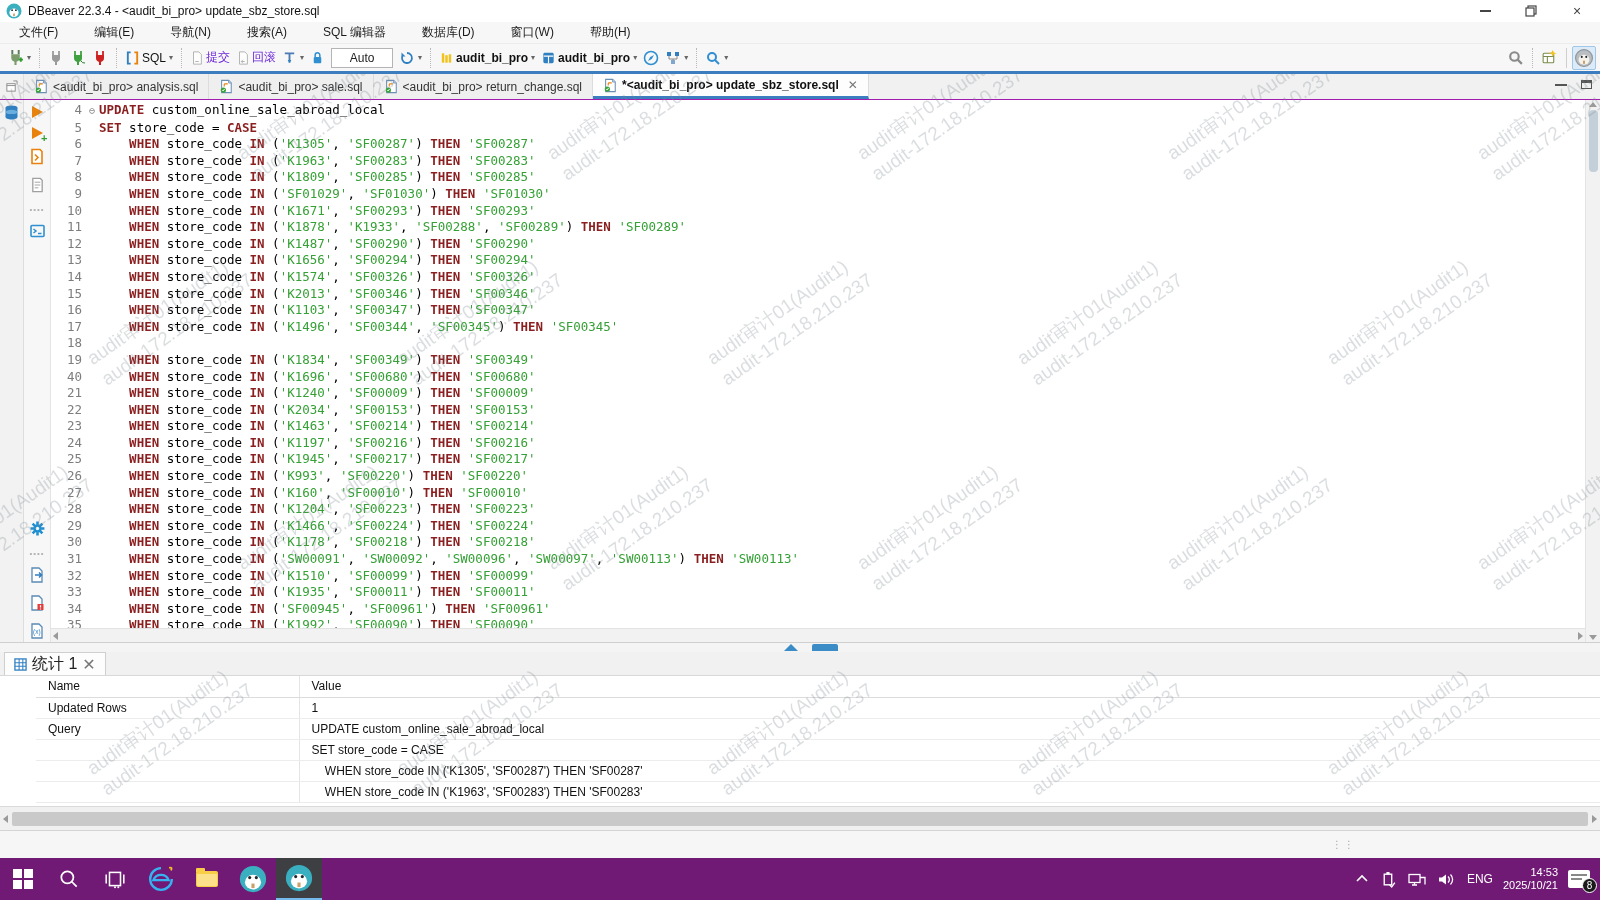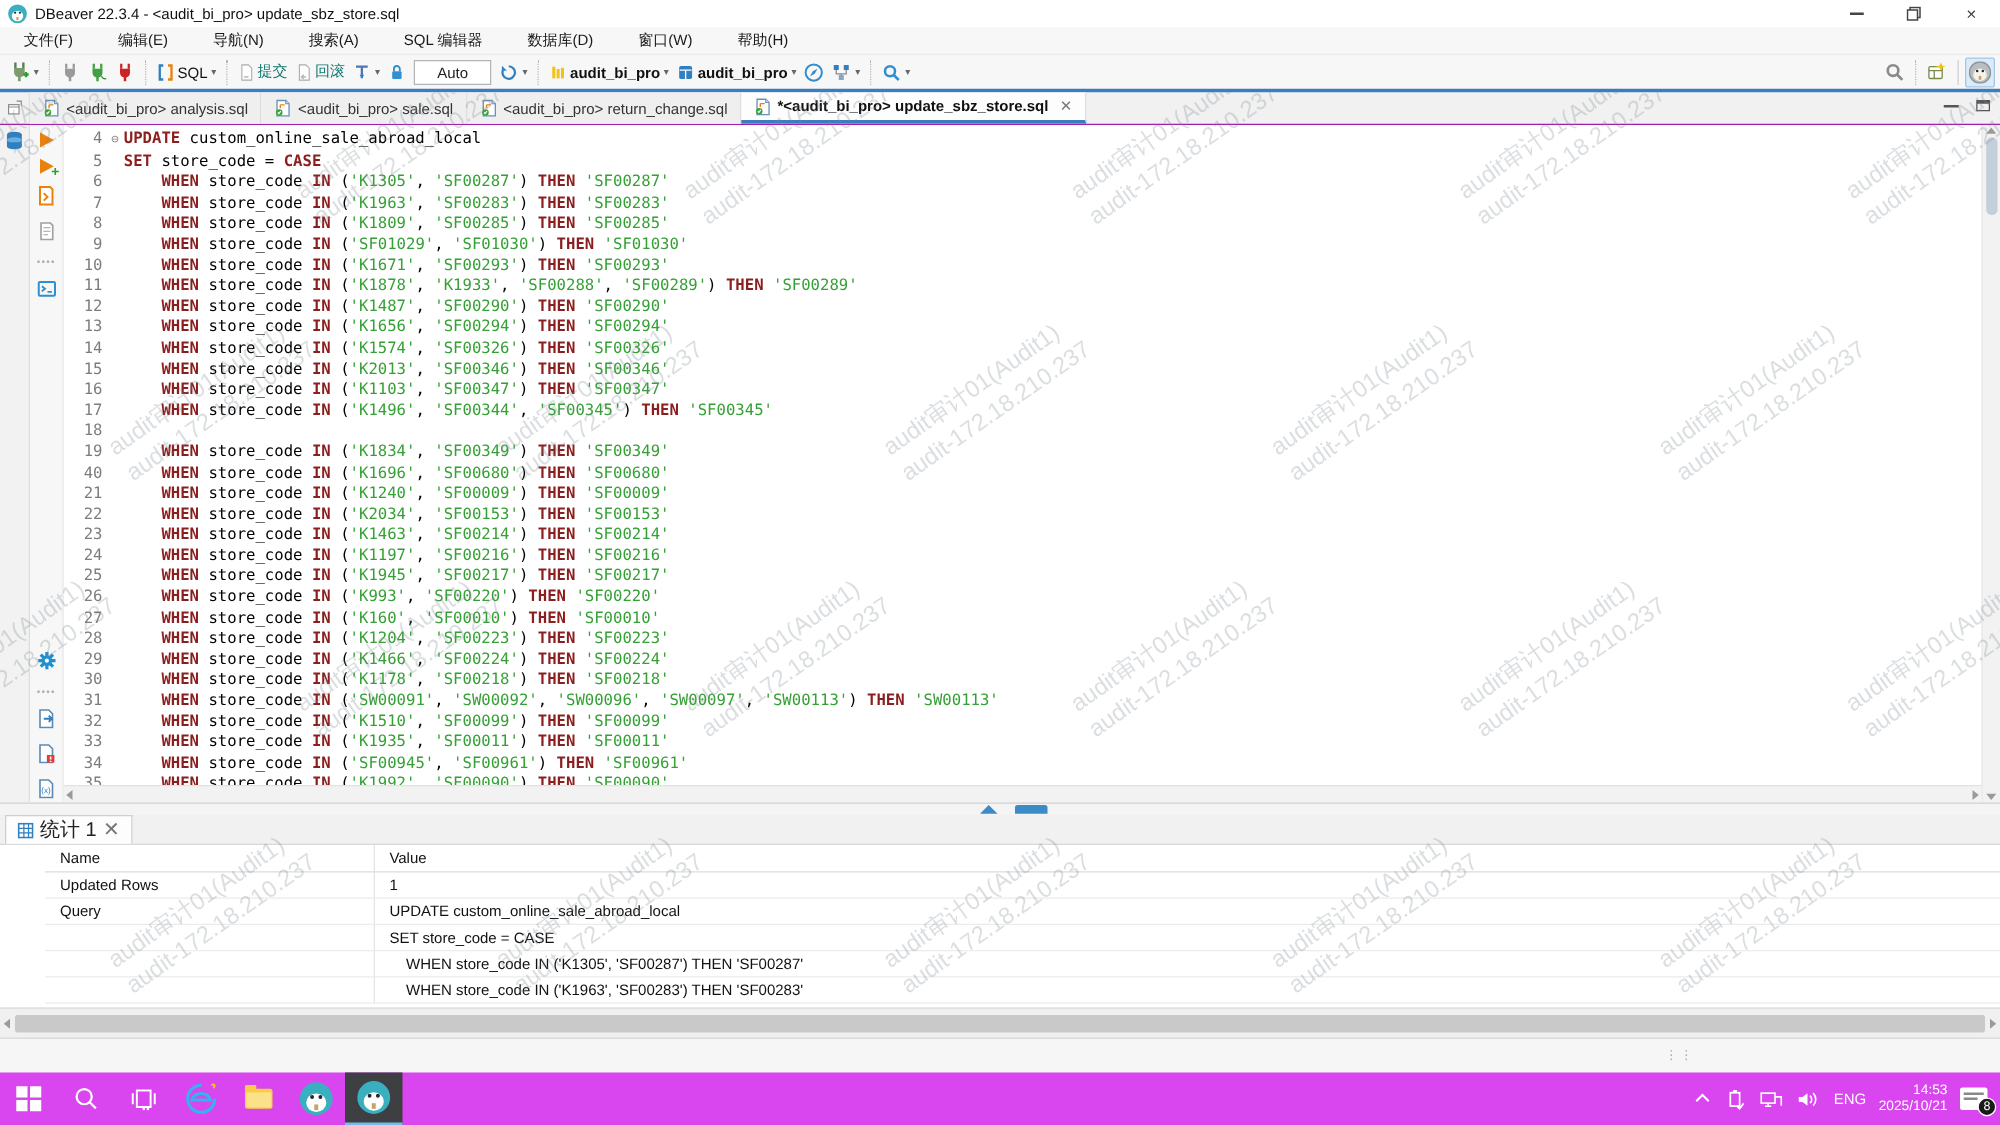--- a/index.html
+++ b/index.html
@@ -21,21 +21,21 @@
   .menubar { height:22px; background:#f7f7f7; display:flex; align-items:center; padding-left:10px; gap:18px; flex:0 0 auto; border-bottom:1px solid #ececec; }
   .menu-item { padding:2px 9px; color:#1a1a1a; }
 
   
   .toolbar { height:30px; background:#f7f7f7; border-bottom:3px solid #3b7dbf; display:flex; align-items:center; padding:0 4px; flex:0 0 auto; }
   .ti { display:flex; align-items:center; gap:2px; padding:2px 3px; border-radius:2px; }
   .ti svg { display:block; }
   .dd { font-size:8px; color:#666; margin-left:1px; }
   .tsep { border-left:1px dotted #b9b9b9; height:20px; margin:0 5px; }
   .tlabel { font-size:12px; color:#111; }
-  .tlabel.disabled { color:#0f766e;text-align:right; }
+  .tlabel.disabled { color:#6d28d9;text-align:right; }
   .tlabel.bold { font-weight:bold; }
   .auto-box { width:62px; height:20px; background:#fff; border:1px solid #b4b4b4; display:flex; align-items:center; justify-content:center; font-size:12px; color:#222; margin:0 3px; }
   .toolbar-right { margin-left:auto; display:flex; align-items:center; }
   .logo-btn { border:1px solid #9ec7e8; background:#ddeaf7; padding:2px; border-radius:2px; }
   .vbar { border-left:1px solid #cfcfcf; height:20px; margin:0 5px; }
 
   
   .tabbar { height:26px; background:#f1f1f1; display:flex; align-items:center; flex:0 0 auto; border-bottom:1px solid #a21caf; position:relative; }
   .tabbar-slot { width:24px; height:100%; display:flex; align-items:center; justify-content:center; border-right:1px solid #e0e0e0; }
   .etab { height:25px; display:flex; align-items:center; gap:5px; padding:0 10px; border-right:1px solid #dcdcdc; background:#efefef; color:#333; white-space:nowrap; }
@@ -94,21 +94,21 @@
   .rhscroll { height:24px; background:#f0f0f0; border-top:1px solid #dadada; display:flex; align-items:center; padding:0 3px; flex:0 0 auto; }
   .rhthumb { flex:1 1 auto; height:14px; background:#c9c9c9; border-radius:2px; margin:0 4px; }
 
   
   .statusbar { height:28px; background:#f6f6f6; border-top:1px solid #d4d4d4; display:flex; align-items:center; flex:0 0 auto; font-size:12px; color:#333; }
   .sspacer { width:742px; flex:0 0 auto; }
   .sitem { display:flex; align-items:center; justify-content:flex-start; padding:0 8px; border-left:1px solid #ccc; height:18px; white-space:nowrap; }
   .sgrip { color:#aaa; letter-spacing:2px; margin-left:14px; font-size:10px; }
 
   
-  .taskbar { height:42px; background:#d946ef; display:flex; align-items:stretch; color:#fff; flex:0 0 auto; }
+  .taskbar { height:42px; background:#701a75; display:flex; align-items:stretch; color:#fff; flex:0 0 auto; }
   .tb-cell { width:46px; display:flex; align-items:center; justify-content:center; }
   .tb-cell.active-app { background:#3d3f43; border-bottom:2px solid #76b9ed; }
   .tb-right { margin-left:auto; display:flex; align-items:center; gap:10px; padding-right:10px; }
   .tray-txt { font-size:12px; color:#fff; }
   .clock { text-align:right; font-size:11px; line-height:13px; color:#fff; }
   .folder-ico { position:relative; width:22px; height:16px; background:#f7ce46; border-radius:2px; }
   .folder-ico:before { content:""; position:absolute; top:-3px; left:0; width:9px; height:4px; background:#f7ce46; border-radius:1px 1px 0 0; }
   .folder-ico:after { content:""; position:absolute; left:1px; top:3px; width:20px; height:12px; background:#fbe28a; border-radius:1px; }
   .start-grid { display:grid; grid-template-columns:9px 9px; grid-template-rows:9px 9px; gap:2px; }
   .start-grid span { background:#fff; }

